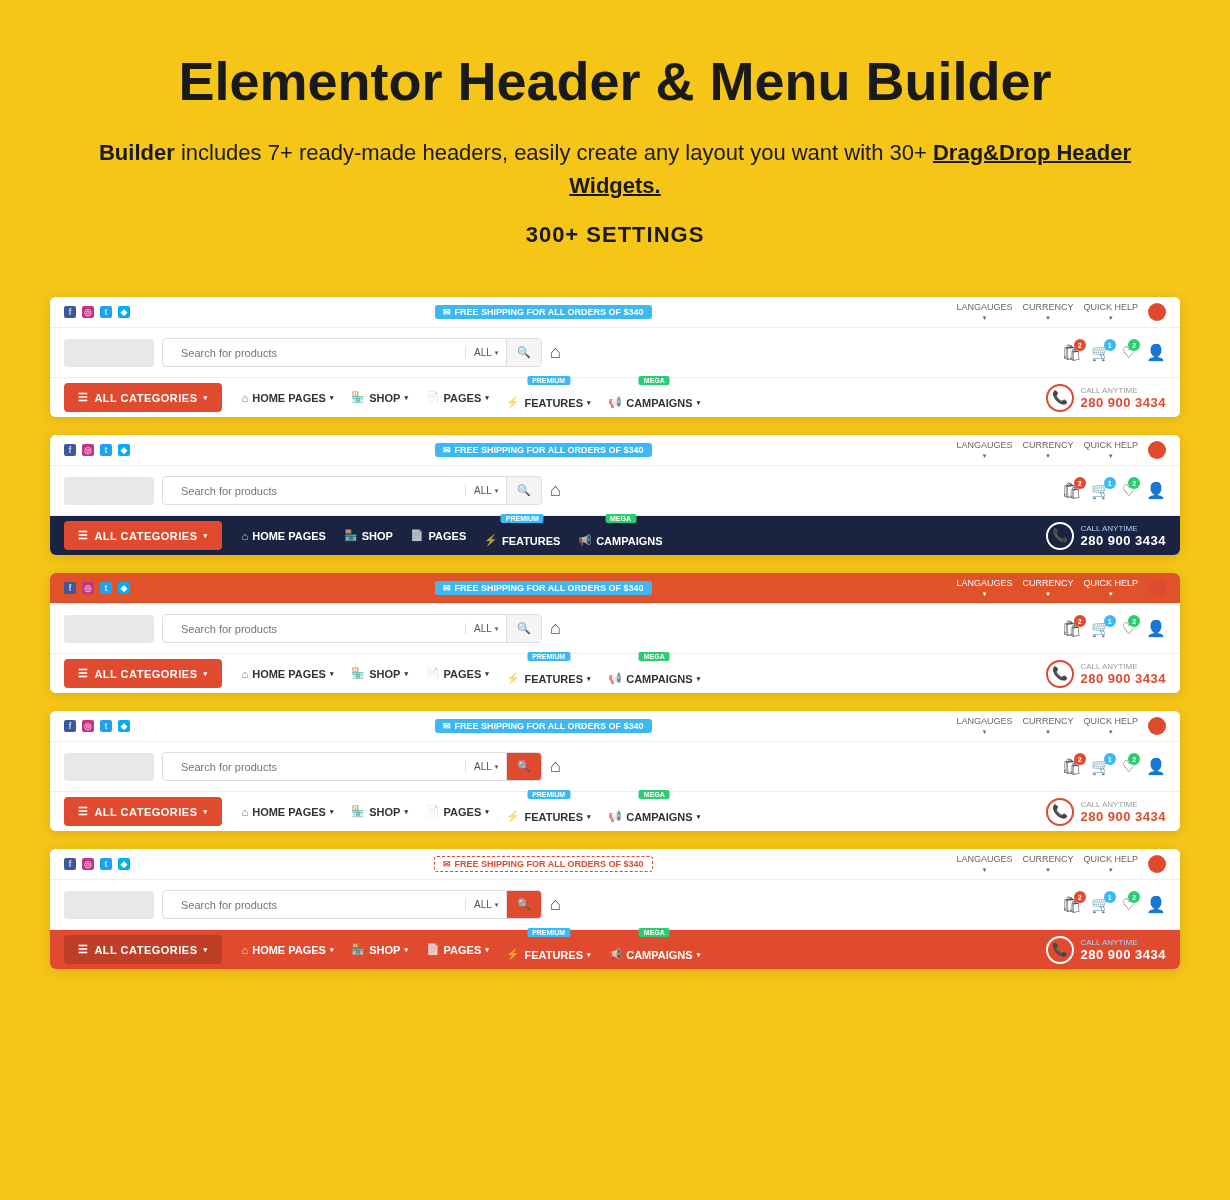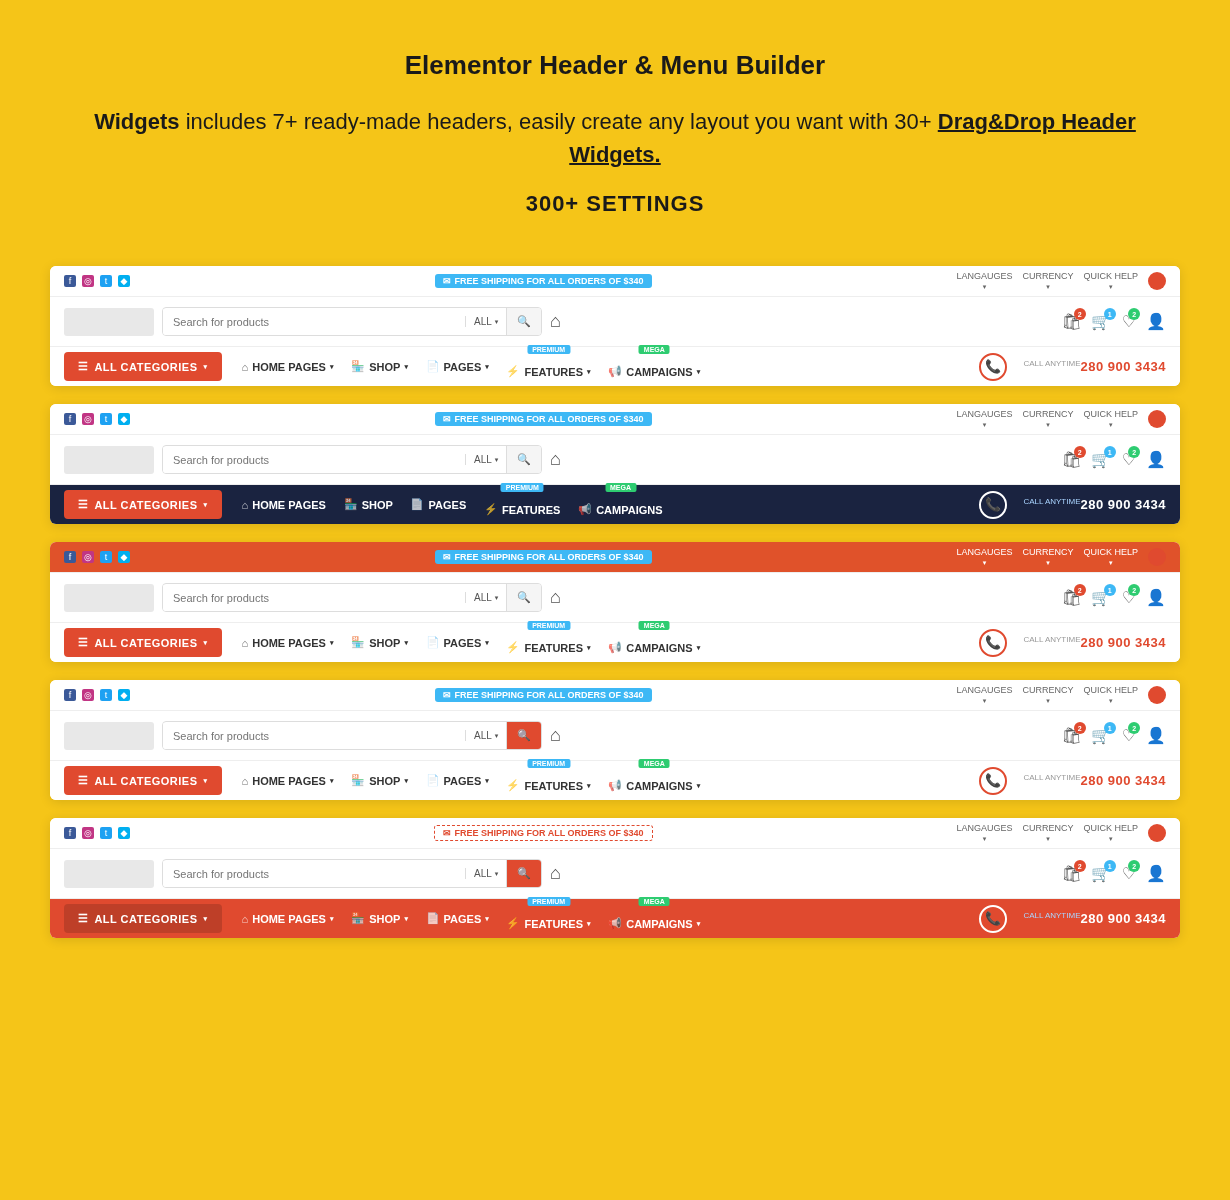--- a/index.html
+++ b/index.html
@@ -9,21 +9,21 @@
       min-height: 1200px;
       width: 1230px;
       overflow-x: hidden;
     }
 
     .hero {
       text-align: center;
       padding: 50px 80px 30px;
     }
     .hero h1 {
-      font-size: 26px;
+      font-size: 54px;
       font-weight: 800;
       color: #1a1a1a;
       margin-bottom: 24px;
     }
     .hero p {
       font-size: 22px;
       color: #1a1a1a;
       line-height: 1.5;
       margin-bottom: 16px;
     }
@@ -137,20 +137,21 @@
       flex-shrink: 0;
     }
 
     .search-box {
       display: flex;
       align-items: center;
       border: 1px solid #ddd;
       border-radius: 4px;
       overflow: hidden;
       flex: 0 0 380px;
+      padding-left: 8px;
     }
     .search-input {
       flex: 1;
       padding: 7px 10px;
       font-size: 11px;
       color: #999;
       border: none;
       outline: none;
     }
     .search-dropdown {
@@ -281,39 +282,39 @@
     }
     .call-anytime.light { color: #fff; }
     .call-icon {
       width: 28px; height: 28px;
       border-radius: 50%;
       border: 2px solid #e04a2f;
       display: flex; align-items: center; justify-content: center;
       font-size: 13px;
     }
     .call-icon.light { border-color: #fff; }
-    .call-text { display: flex; flex-direction: row; margin-left: 10px; }
+    .call-text { display: flex; flex-direction: column; }
     .call-text small { font-size: 8px; font-weight: 400; color: #999; }
     .call-text strong { font-size: 13px; font-weight: 700; letter-spacing: 0.5px; }
     .call-anytime.light .call-text small { color: #aad4ff; }
     .call-anytime.light .call-text strong { color: #fff; }
 
     
     .nav-bar.red .nav-items { color: #fff; }
     .nav-bar.red .all-categories-btn { background: rgba(0,0,0,0.15); }
     .nav-bar.red .call-anytime { color: #fff; }
     .nav-bar.red .call-icon { border-color: #fff; }
   </style>
 </head>
 <body>
 
 <div class="hero">
   <h1>Elementor Header &amp; Menu Builder</h1>
   <p>
-    <strong>Widgets</strong><span> includes 7+ ready-made headers, easily create any layout you want with 30+ </span><u><strong>Drag&amp;Drop Header Widgets.</strong></u>
+    <strong>Builder</strong><span> includes 7+ ready-made headers, easily create any layout you want with 30+ </span><u><strong>Drag&amp;Drop Header Widgets.</strong></u>
   </p>
   <p class="settings-label">300+ SETTINGS</p>
 </div>
 
 <div class="headers-container">
 
   <div class="header-card">
     <div class="top-bar">
       <div class="social-icons">
         <span class="social-icon fb">f</span>

